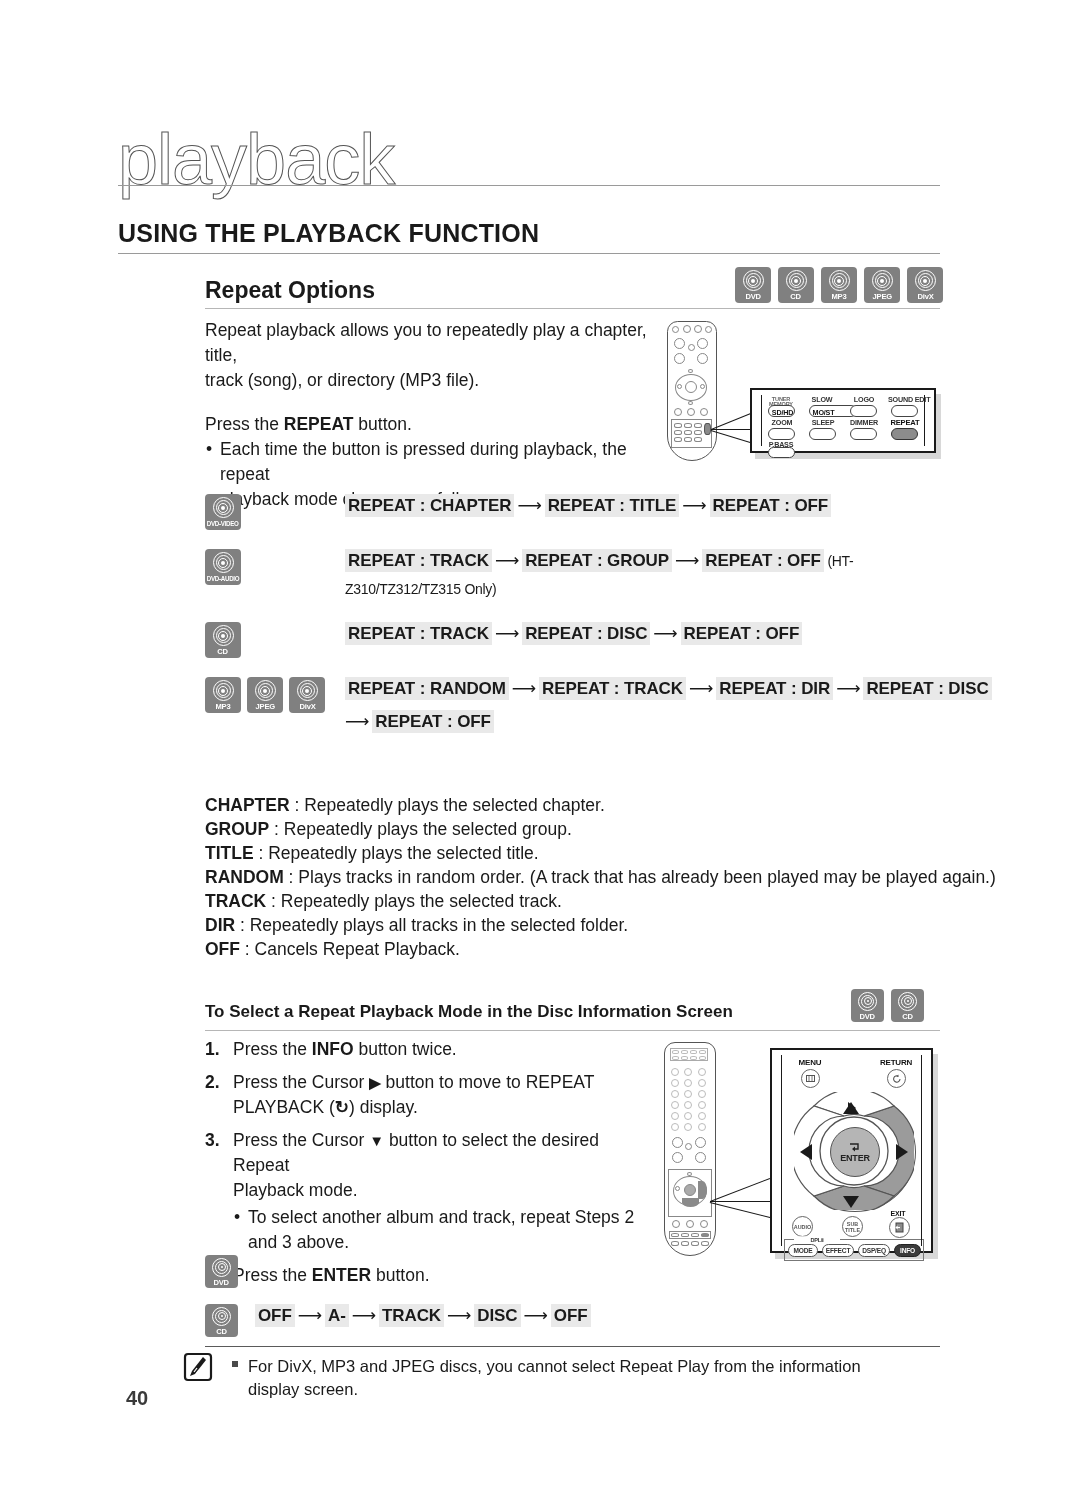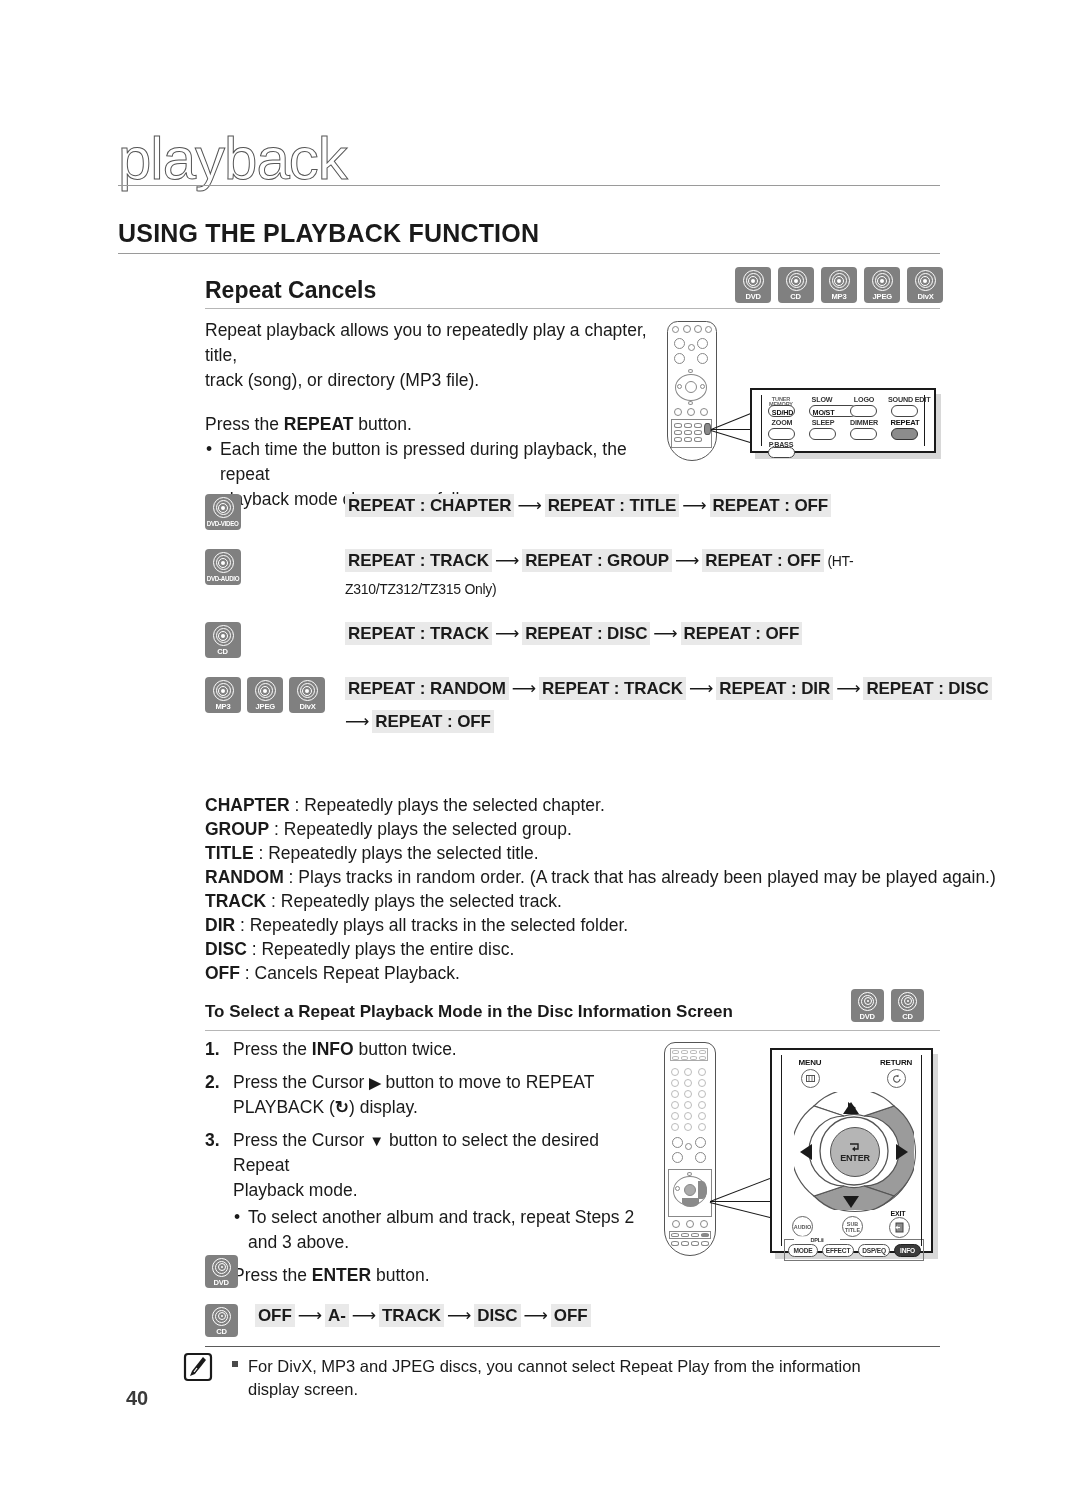--- a/index.html
+++ b/index.html
@@ -27,21 +27,21 @@
     position: absolute;
     left: 118px;
     top: 120px;
     width: 822px;
     height: 66px;
   }
   .running-head .word {
     position: absolute;
     left: 0;
     bottom: -4px;
-    font-size: 60px;
+    font-size: 72px;
     line-height: 62px;
     font-weight: 300;
     letter-spacing: -1px;
     color: #ffffff;
     -webkit-text-stroke: 1px #555;
     text-shadow: none;
     font-family: "Liberation Sans", sans-serif;
   }
   .running-head .rule {
     position: absolute;
@@ -471,21 +471,21 @@
     <div class="word">playback</div>
     <div class="rule"></div>
   </div>
 
   <div class="section-title">
     <h1>USING THE PLAYBACK FUNCTION</h1>
     <div class="rule"></div>
   </div>
 
   <div class="sub-head" style="top:276px;">
-    <h2>Repeat Cancels</h2>
+    <h2>Repeat Options</h2>
     <div class="rule"></div>
   </div>
 
   <div class="badge-row" style="left:735px; top:267px;">
     <div class="disc-badge">
       <span class="disc-glyph">
           <i class="r1"></i>
           <i class="r2"></i>
           <i class="r3"></i>
           <i class="r4"></i>
@@ -704,21 +704,20 @@
   </div>
 
 
   <div class="options-list">
     <div class="opt"><b>CHAPTER</b><span> : Repeatedly plays the selected chapter.</span></div>
     <div class="opt"><b>GROUP</b><span> : Repeatedly plays the selected group.</span></div>
     <div class="opt"><b>TITLE</b><span> : Repeatedly plays the selected title.</span></div>
     <div class="opt"><b>RANDOM</b><span> : Plays tracks in random order. (A track that has already been played may be played again.)</span></div>
     <div class="opt"><b>TRACK</b><span> : Repeatedly plays the selected track.</span></div>
     <div class="opt"><b>DIR</b><span> : Repeatedly plays all tracks in the selected folder.</span></div>
-    <div class="opt"><b>DISC</b><span> : Repeatedly plays the entire disc.</span></div>
     <div class="opt"><b>OFF</b><span> : Cancels Repeat Playback.</span></div>
   </div>
 
   <div class="sub-head" style="top:998px; width:640px;">
     <h2 class="small">To Select a Repeat Playback Mode in the Disc Information Screen</h2>
   </div>
   <div style="position:absolute; left:205px; top:1030px; width:735px; border-top:1px solid #b6b6b6;"></div>
 
   <div class="badge-row" style="left:851px; top:989px;">
     <div class="disc-badge small">

